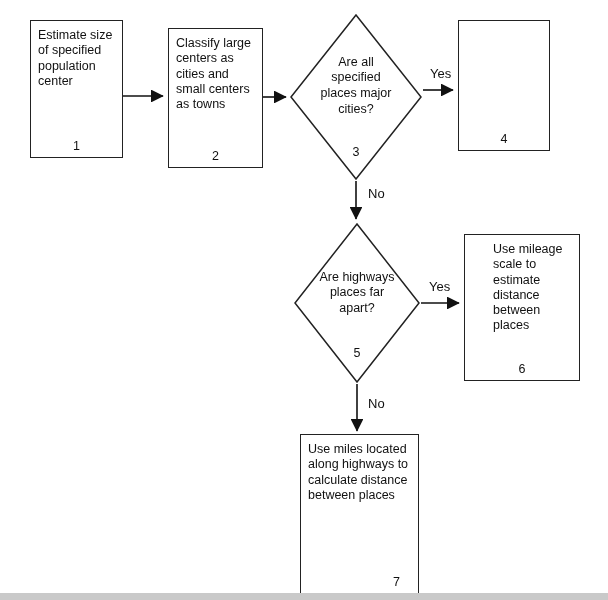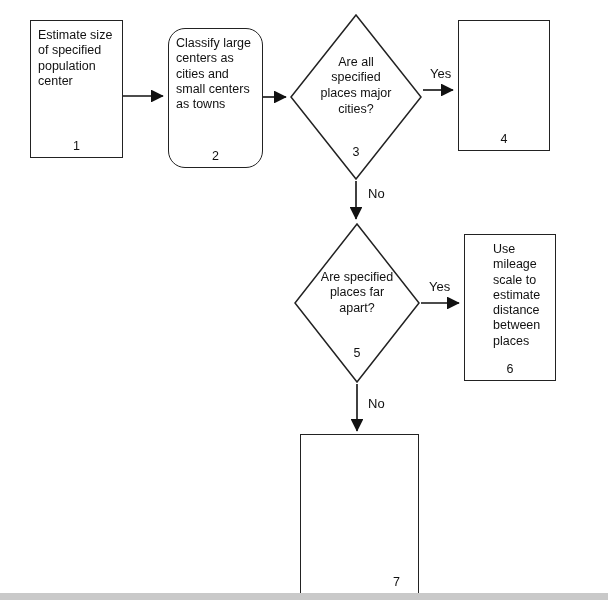--- a/index.html
+++ b/index.html
@@ -111,51 +111,52 @@
     <line x1="421" y1="303" x2="459" y2="303" stroke="#111111" stroke-width="1.6" marker-end="url(#ah)"></line>
 
     <line x1="357" y1="384" x2="357" y2="431" stroke="#111111" stroke-width="1.6" marker-end="url(#ah)"></line>
   </svg>
 
   <div class="flow-box" style="left:30px; top:20px; width:93px; height:138px;">
     <div>Estimate size of specified population center</div>
     <div class="num">1</div>
   </div>
 
-  <div class="flow-box" style="left:168px; top:28px; width:95px; height:140px;border-radius:17px;">
+  <div class="flow-box" style="left:168px; top:28px; width:95px; height:140px;">
     <div>Classify large centers as cities and small centers as towns</div>
     <div class="num">2</div>
   </div>
 
   <div class="diamond-wrap" style="left:289px; top:13px; width:134px; height:168px;">
     <svg width="134" height="168">
       <polygon points="67,2 132,84 67,166 2,84" fill="#ffffff" stroke="#222222" stroke-width="1.5"></polygon>
     </svg>
     <div class="diamond-label" style="height:130px; top:8px;">Are all specified places major cities?</div>
     <div class="diamond-num" style="bottom:22px;">3</div>
   </div>
 
   <div class="flow-box" style="left:458px; top:20px; width:92px; height:131px;">
     <div class="num">4</div>
   </div>
 
   <div class="diamond-wrap" style="left:293px; top:222px; width:128px; height:162px;">
     <svg width="128" height="162">
       <polygon points="64,2 126,81 64,160 2,81" fill="#ffffff" stroke="#222222" stroke-width="1.5"></polygon>
     </svg>
-    <div class="diamond-label" style="height:122px; top:10px;">Are specified places far apart?</div>
+    <div class="diamond-label" style="height:122px; top:10px;">Are highways places far apart?</div>
     <div class="diamond-num" style="bottom:24px;">5</div>
   </div>
 
-  <div class="flow-box" style="left:464px; top:234px; width:92px; height:147px;padding-left:28px;">
+  <div class="flow-box" style="left:464px; top:234px; width:116px; height:147px;padding-left:28px;">
     <div>Use mileage scale to estimate distance between places</div>
     <div class="num">6</div>
   </div>
 
   <div class="flow-box" style="left:300px; top:434px; width:119px; height:160px;">
+    <div>Use miles located along highways to calculate distance between places</div>
     <div class="num right">7</div>
   </div>
 
   <div class="edge-label" style="left:428px; top:66px;">Yes</div>
   <div class="edge-label" style="left:366px; top:186px;">No</div>
   <div class="edge-label" style="left:427px; top:279px;">Yes</div>
   <div class="edge-label" style="left:366px; top:396px;">No</div>
 
   <div class="bottom-strip"></div>
 

